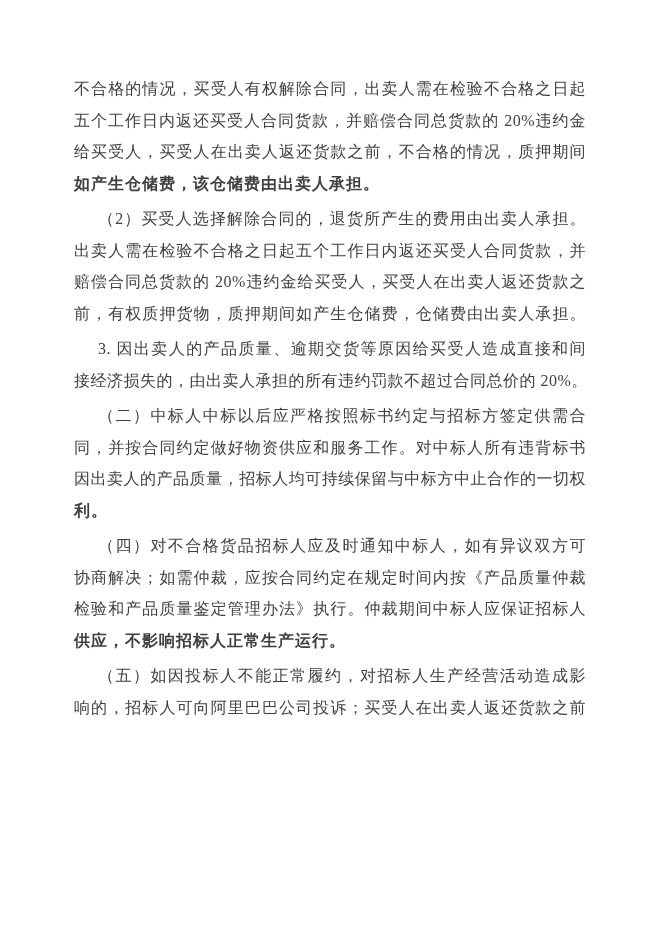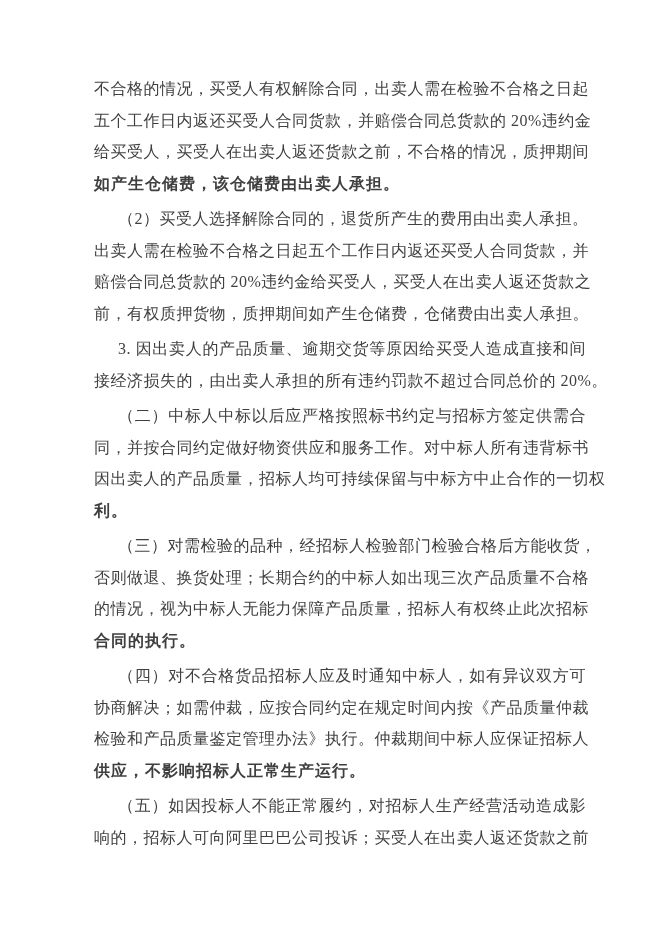--- a/index.html
+++ b/index.html
@@ -28,21 +28,20 @@
     line-height: 31.5px;
     color: #3f3f3f;
   }
   .paragraph { margin: 0; }
   .paragraph + .paragraph { margin-top: 4px; }
   .line {
     text-align: justify;
     text-align-last: justify;
     white-space: nowrap;
     letter-spacing: 0.5px;
-    margin-left: 20px;
   }
   .line.para-end {
     text-align-last: left;
     letter-spacing: 1px;
     font-weight: bold;
   }
   .line.first-indent {
     padding-left: 24px;
   }
 </style>
@@ -67,26 +66,20 @@
         <div class="line first-indent">3. 因出卖人的产品质量、逾期交货等原因给买受人造成直接和间</div>
         <div class="line">接经济损失的，由出卖人承担的所有违约罚款不超过合同总价的 20%。</div>
       </div>
       <div class="paragraph">
         <div class="line first-indent">（二）中标人中标以后应严格按照标书约定与招标方签定供需合</div>
         <div class="line">同，并按合同约定做好物资供应和服务工作。对中标人所有违背标书</div>
         <div class="line">因出卖人的产品质量，招标人均可持续保留与中标方中止合作的一切权</div>
         <div class="line para-end">利。</div>
       </div>
       <div class="paragraph">
-        <div class="line first-indent">（三）对需检验的品种，经招标人检验部门检验合格后方能收货，</div>
-        <div class="line">否则做退、换货处理；长期合约的中标人如出现三次产品质量不合格</div>
-        <div class="line">的情况，视为中标人无能力保障产品质量，招标人有权终止此次招标</div>
-        <div class="line para-end">合同的执行。</div>
-      </div>
-      <div class="paragraph">
         <div class="line first-indent">（四）对不合格货品招标人应及时通知中标人，如有异议双方可</div>
         <div class="line">协商解决；如需仲裁，应按合同约定在规定时间内按《产品质量仲裁</div>
         <div class="line">检验和产品质量鉴定管理办法》执行。仲裁期间中标人应保证招标人</div>
         <div class="line para-end">供应，不影响招标人正常生产运行。</div>
       </div>
       <div class="paragraph">
         <div class="line first-indent">（五）如因投标人不能正常履约，对招标人生产经营活动造成影</div>
         <div class="line">响的，招标人可向阿里巴巴公司投诉；买受人在出卖人返还货款之前</div>
       </div>
     </div>

